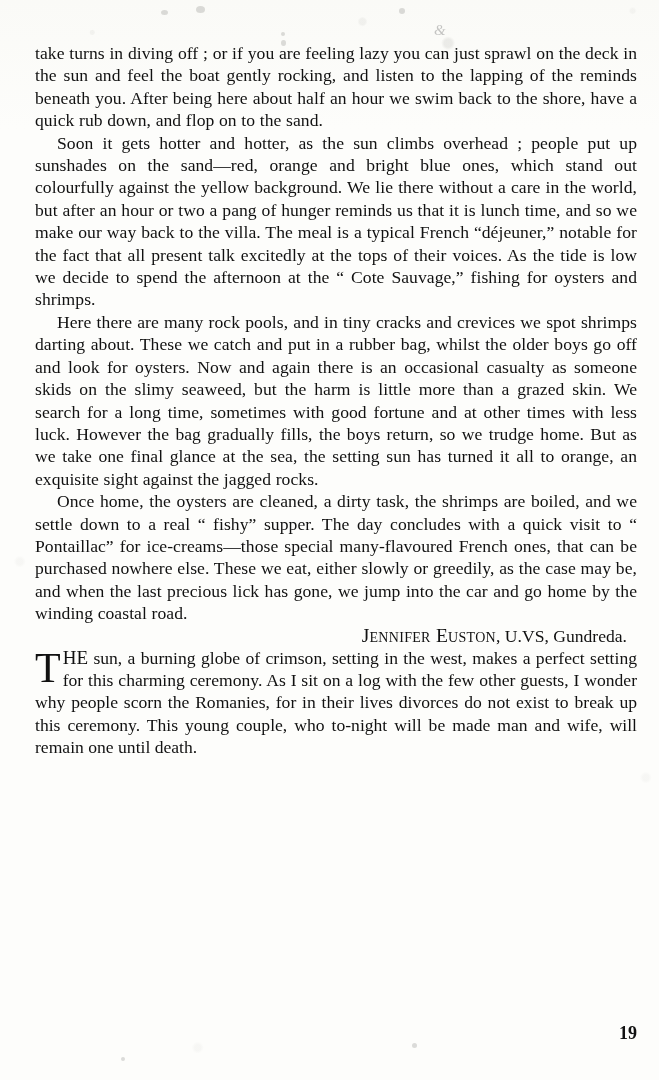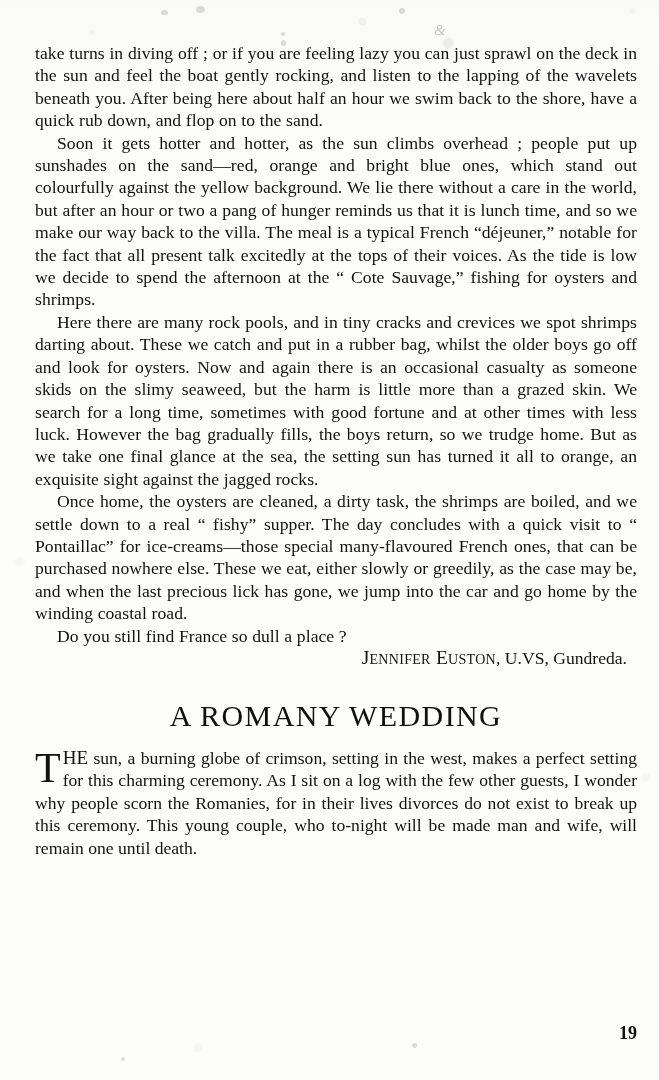--- a/index.html
+++ b/index.html
@@ -129,33 +129,31 @@
   <span class="speck" style="left:399px;top:8px;width:6px;height:6px;"></span>
   <span class="speck" style="left:281px;top:32px;width:4px;height:4px;"></span>
   <span class="speck" style="left:281px;top:40px;width:5px;height:6px;"></span>
   <span class="speck" style="left:412px;top:1043px;width:5px;height:5px;"></span>
   <span class="speck" style="left:121px;top:1057px;width:4px;height:4px;"></span>
 
   <div class="topmark">&amp;</div>
 
   <div class="content">
 
-    <p class="body first">take turns in diving off ; or if you are feeling lazy you can just sprawl on the deck in the sun and feel the boat gently rocking, and listen to the lapping of the wavelets beneath you.   After being here about half an hour we swim back to the shore, have a quick rub down, and flop on to the sand.</p>
+    <p class="body first">take turns in diving off ; or if you are feeling lazy you can just sprawl on the deck in the sun and feel the boat gently rocking, and listen to the lapping of the reminds beneath you.   After being here about half an hour we swim back to the shore, have a quick rub down, and flop on to the sand.</p>
 
     <p class="body indent">Soon it gets hotter and hotter, as the sun climbs overhead ; people put up sunshades on the sand—red, orange and bright blue ones, which stand out colourfully against the yellow background.   We lie there without a care in the world, but after an hour or two a pang of hunger reminds us that it is lunch time, and so we make our way back to the villa.   The meal is a typical French “déjeuner,” notable for the fact that all present talk excitedly at the tops of their voices. As the tide is low we decide to spend the afternoon at the “ Cote Sauvage,” fishing for oysters and shrimps.</p>
 
     <p class="body indent">Here there are many rock pools, and in tiny cracks and crevices we spot shrimps darting about.   These we catch and put in a rubber bag, whilst the older boys go off and look for oysters.   Now and again there is an occasional casualty as someone skids on the slimy seaweed, but the harm is little more than a grazed skin.   We search for a long time, sometimes with good fortune and at other times with less luck. However the bag gradually fills, the boys return, so we trudge home. But as we take one final glance at the sea, the setting sun has turned it all to orange, an exquisite sight against the jagged rocks.</p>
 
     <p class="body indent">Once home, the oysters are cleaned, a dirty task, the shrimps are boiled, and we settle down to a real “ fishy” supper.   The day concludes with a quick visit to “ Pontaillac” for ice-creams—those special many-flavoured French ones, that can be purchased nowhere else.   These we eat, either slowly or greedily, as the case may be, and when the last precious lick has gone, we jump into the car and go home by the winding coastal road.</p>
 
 
-    <p class="body indent" style="text-align:left;">Do you still find France so dull a place ?</p>
 
     <p class="byline"><span class="sc">Jennifer Euston</span><span>, U.VS, Gundreda.</span></p>
 
-    <h1 class="article-title">A ROMANY WEDDING</h1>
 
     <p class="dropcap-para"><span class="dropcap">T</span><span class="smallcaps-open">HE</span><span> sun, a burning globe of crimson, setting in the west, makes a perfect setting for this charming ceremony.   As I sit on a log with the few other guests, I wonder why people scorn the Romanies, for in their lives divorces do not exist to break up this ceremony. This young couple, who to-night will be made man and wife, will remain one until death.</span></p>
 
   </div>
 
   <div class="folio">19</div>
 </div>
 
 </body></html>

